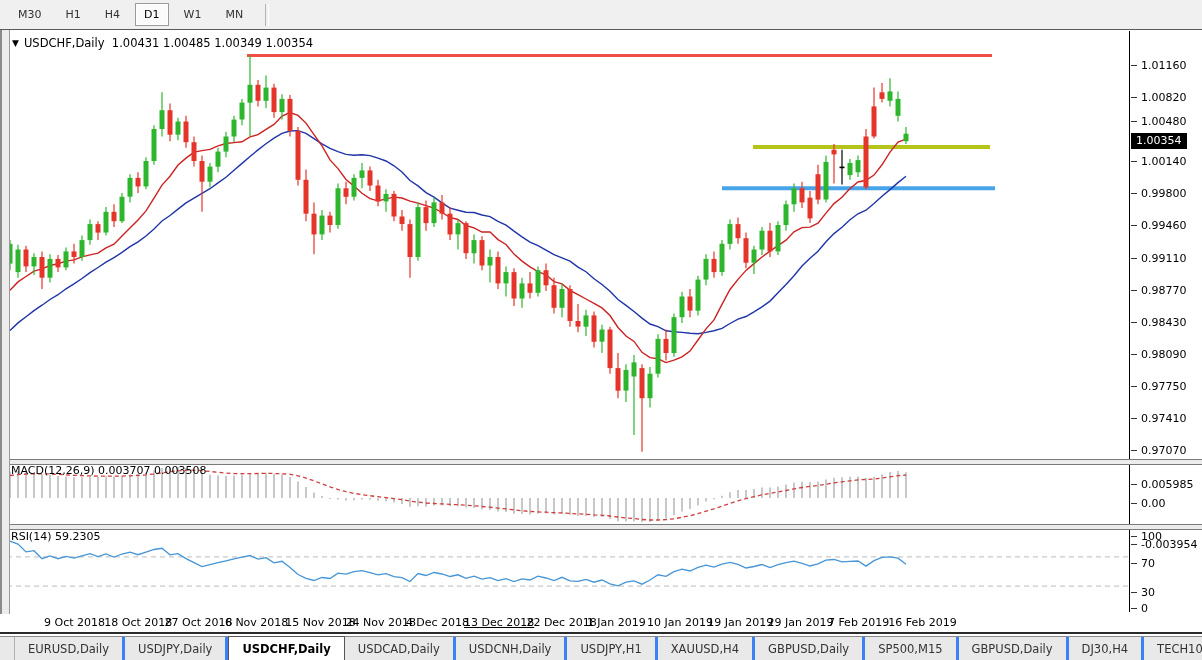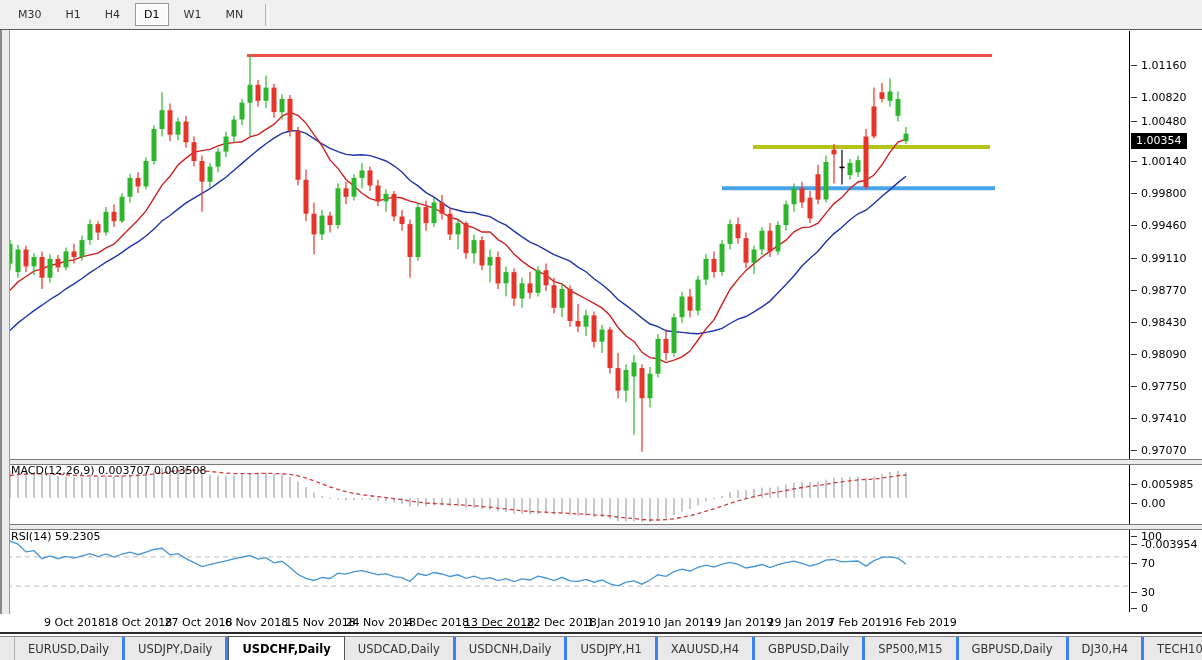--- a/index.html
+++ b/index.html
@@ -59,20 +59,21 @@
       <div class="tf-btn">H4</div>
       <div class="tf-btn active">D1</div>
       <div class="tf-btn">W1</div>
       <div class="tf-btn">MN</div>
       <div class="toolbar-sep"></div>
     </div>
 
   <div class="chart-region">
     <div class="left-edge"></div>
 
+    <div class="chart-title"><span class="tri">▼</span><span>USDCHF,Daily</span><span>&nbsp;&nbsp;</span><span>1.00431 1.00485 1.00349 1.00354</span></div>
 
     <svg id="main-svg" class="panel" viewBox="0 0 1122 428">
         <line x1="240" x2="985" y1="24.58800000000104" y2="24.58800000000104" stroke="#f04f45" stroke-width="3"></line>
         <line x1="746" x2="983" y1="115.88440000000143" y2="115.88440000000143" stroke="#b5c418" stroke-width="4"></line>
         <line x1="715" x2="988" y1="157.2972" y2="157.2972" stroke="#47a4e9" stroke-width="4"></line>
         <polyline points="3,299.6 11,291.9 19,285.8 27,279.6 35,274.2 43,268.5 51,263.7 59,257.8 67,252.9 75,247.5 83,241.6 91,236.5 99,231.1 107,226.7 115,221.4 123,215.7 131,210.8 139,205.0 147,198.0 155,190.0 163,184.5 171,178.1 179,171.9 187,167.1 195,162.3 203,157.7 211,151.9 219,146.2 227,139.3 235,132.4 243,125.5 251,118.9 259,112.7 267,107.2 275,102.3 283,100.0 291,99.6 299,102.3 307,107.6 315,112.8 323,117.3 331,120.7 339,123.4 347,124.3 355,123.7 363,124.6 371,127.1 379,130.0 387,134.8 395,140.9 403,149.5 411,154.9 419,161.6 427,166.1 435,171.9 443,177.1 451,179.2 459,181.2 467,181.5 475,184.0 483,185.6 491,190.3 499,194.1 507,200.1 515,205.8 523,211.1 531,214.6 539,219.1 547,223.7 555,226.9 563,230.1 571,236.1 579,240.7 587,247.7 595,253.5 603,260.2 611,268.5 619,274.4 627,280.5 635,287.1 643,293.0 651,295.7 659,299.8 667,300.7 675,301.4 683,302.3 691,302.8 699,301.4 707,299.7 715,297.4 723,292.5 731,288.1 739,285.5 747,280.9 755,275.9 763,270.1 771,261.8 779,253.5 787,244.8 795,235.0 803,227.3 811,220.3 819,210.8 827,202.6 835,196.2 843,188.8 851,182.8 859,179.2 867,172.5 875,165.2 883,158.6 891,151.6 899,145.2" fill="none" stroke="#1f35a8" stroke-width="1.4"></polyline>
         <polyline points="3,259.3 11,250.9 19,245.5 27,240.1 35,237.8 43,234.5 51,232.7 59,230.1 67,228.9 75,225.9 83,223.9 91,222.2 99,216.8 107,213.2 115,205.1 123,197.0 131,188.9 139,179.9 147,167.1 155,154.1 163,145.2 171,134.0 179,127.1 187,121.1 195,119.6 203,118.4 211,114.9 219,112.5 227,111.6 235,110.8 243,105.8 251,103.7 259,98.3 267,93.4 275,85.1 283,81.5 291,84.4 299,92.1 307,103.6 315,114.8 323,128.9 331,137.6 339,148.5 347,155.1 355,162.3 363,167.7 371,169.9 379,167.9 387,166.1 395,167.0 403,170.2 411,172.1 419,174.7 427,177.2 435,181.5 443,186.4 451,188.5 459,194.5 467,196.8 475,201.0 483,201.0 491,208.6 499,213.5 507,223.1 515,230.1 523,235.9 531,240.6 539,243.8 547,250.6 555,252.9 563,259.3 571,263.7 579,268.0 587,272.3 595,276.9 603,284.5 611,296.5 619,305.0 627,310.4 635,321.3 643,326.6 651,327.8 659,331.6 667,329.2 675,325.9 683,320.1 691,309.0 699,297.9 707,288.9 715,273.4 723,258.5 731,248.4 739,239.4 747,232.6 755,226.0 763,220.1 771,214.6 779,209.2 787,200.8 795,196.6 803,196.1 811,192.2 819,182.1 827,172.6 835,166.3 843,157.5 851,151.0 859,149.3 867,144.1 875,133.8 883,121.1 891,111.0 899,108.2" fill="none" stroke="#cc2222" stroke-width="1.4"></polyline>
         <line x1="3" x2="3" y1="209.1" y2="239.2" stroke="#2eb52e" stroke-width="1.2"></line>
         <rect x="0.5" y="212.8" width="5" height="19.8" fill="#2eb52e"></rect>
         <line x1="11" x2="11" y1="213.8" y2="246.7" stroke="#2eb52e" stroke-width="1.2"></line>

